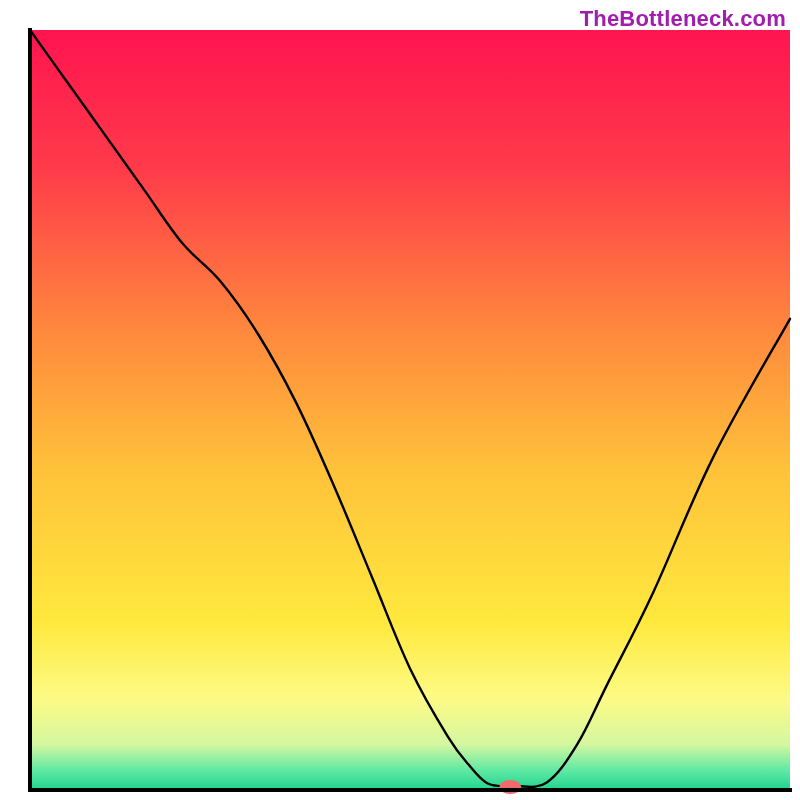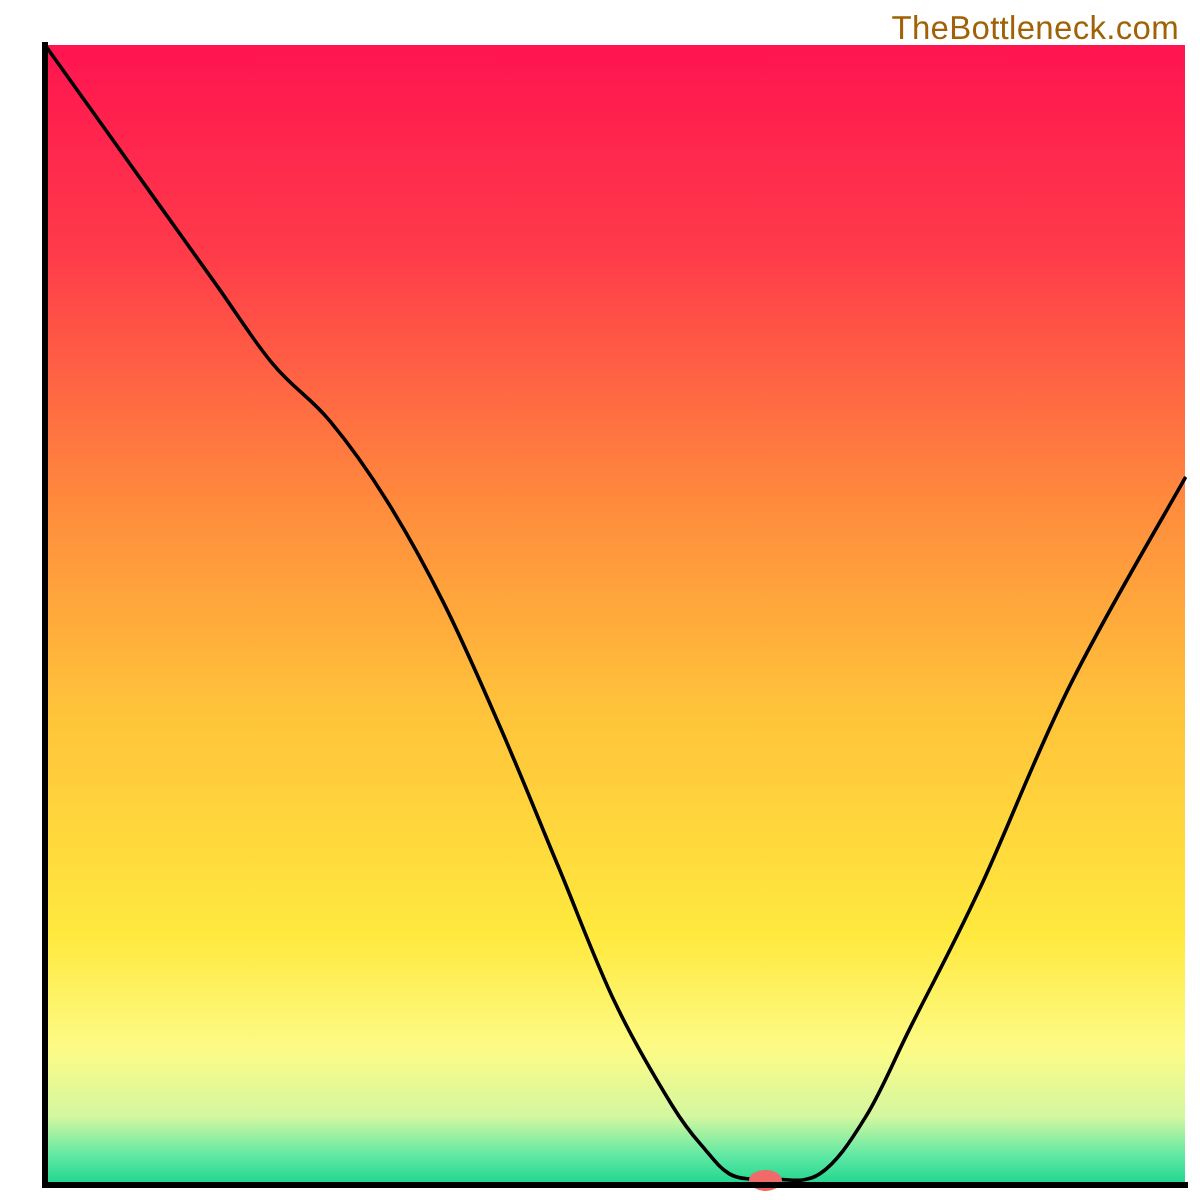--- a/index.html
+++ b/index.html
@@ -14,22 +14,22 @@
   .chart-wrap {
     position: relative;
     width: 800px;
     height: 800px;
   }
   .watermark {
     position: absolute;
     top: 6px;
     right: 14px;
     font-size: 22px;
-    font-weight: 400;
-    color: #a16207;
+    font-weight: 700;
+    color: #a21caf;
     letter-spacing: 0.2px;
   }
   svg {
     display: block;
   }
 </style>
 </head>
 <body>
 
 <div class="chart-wrap">

